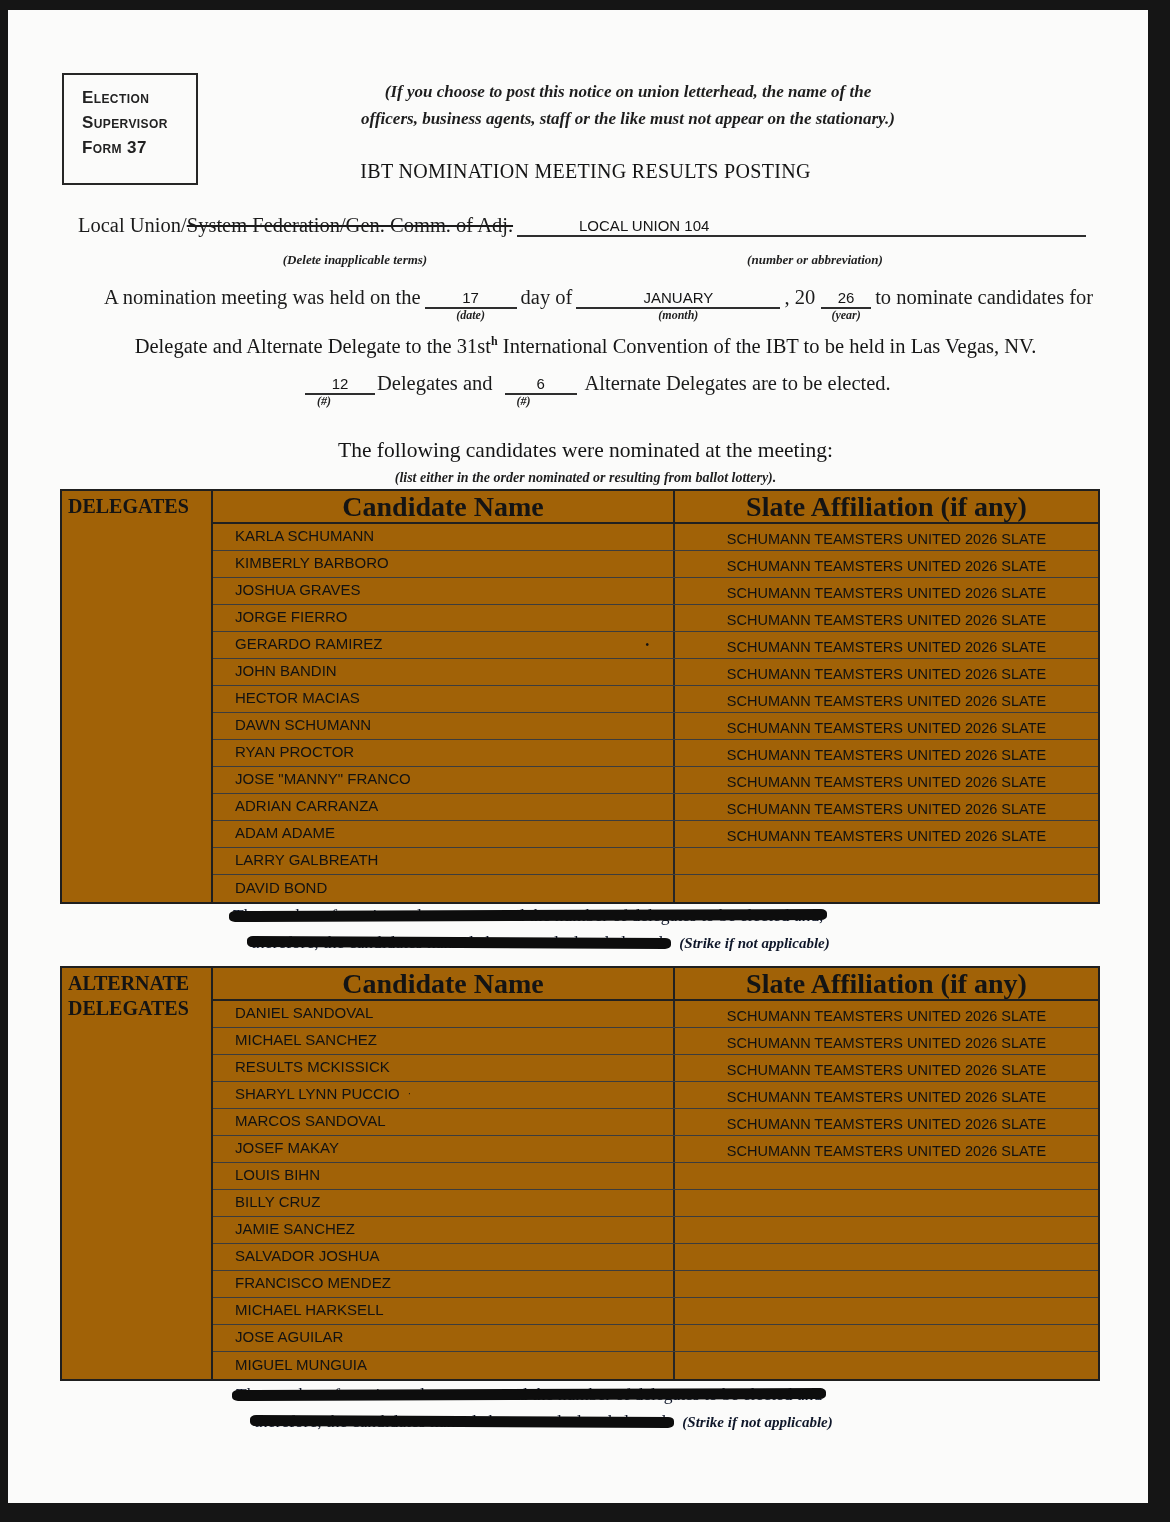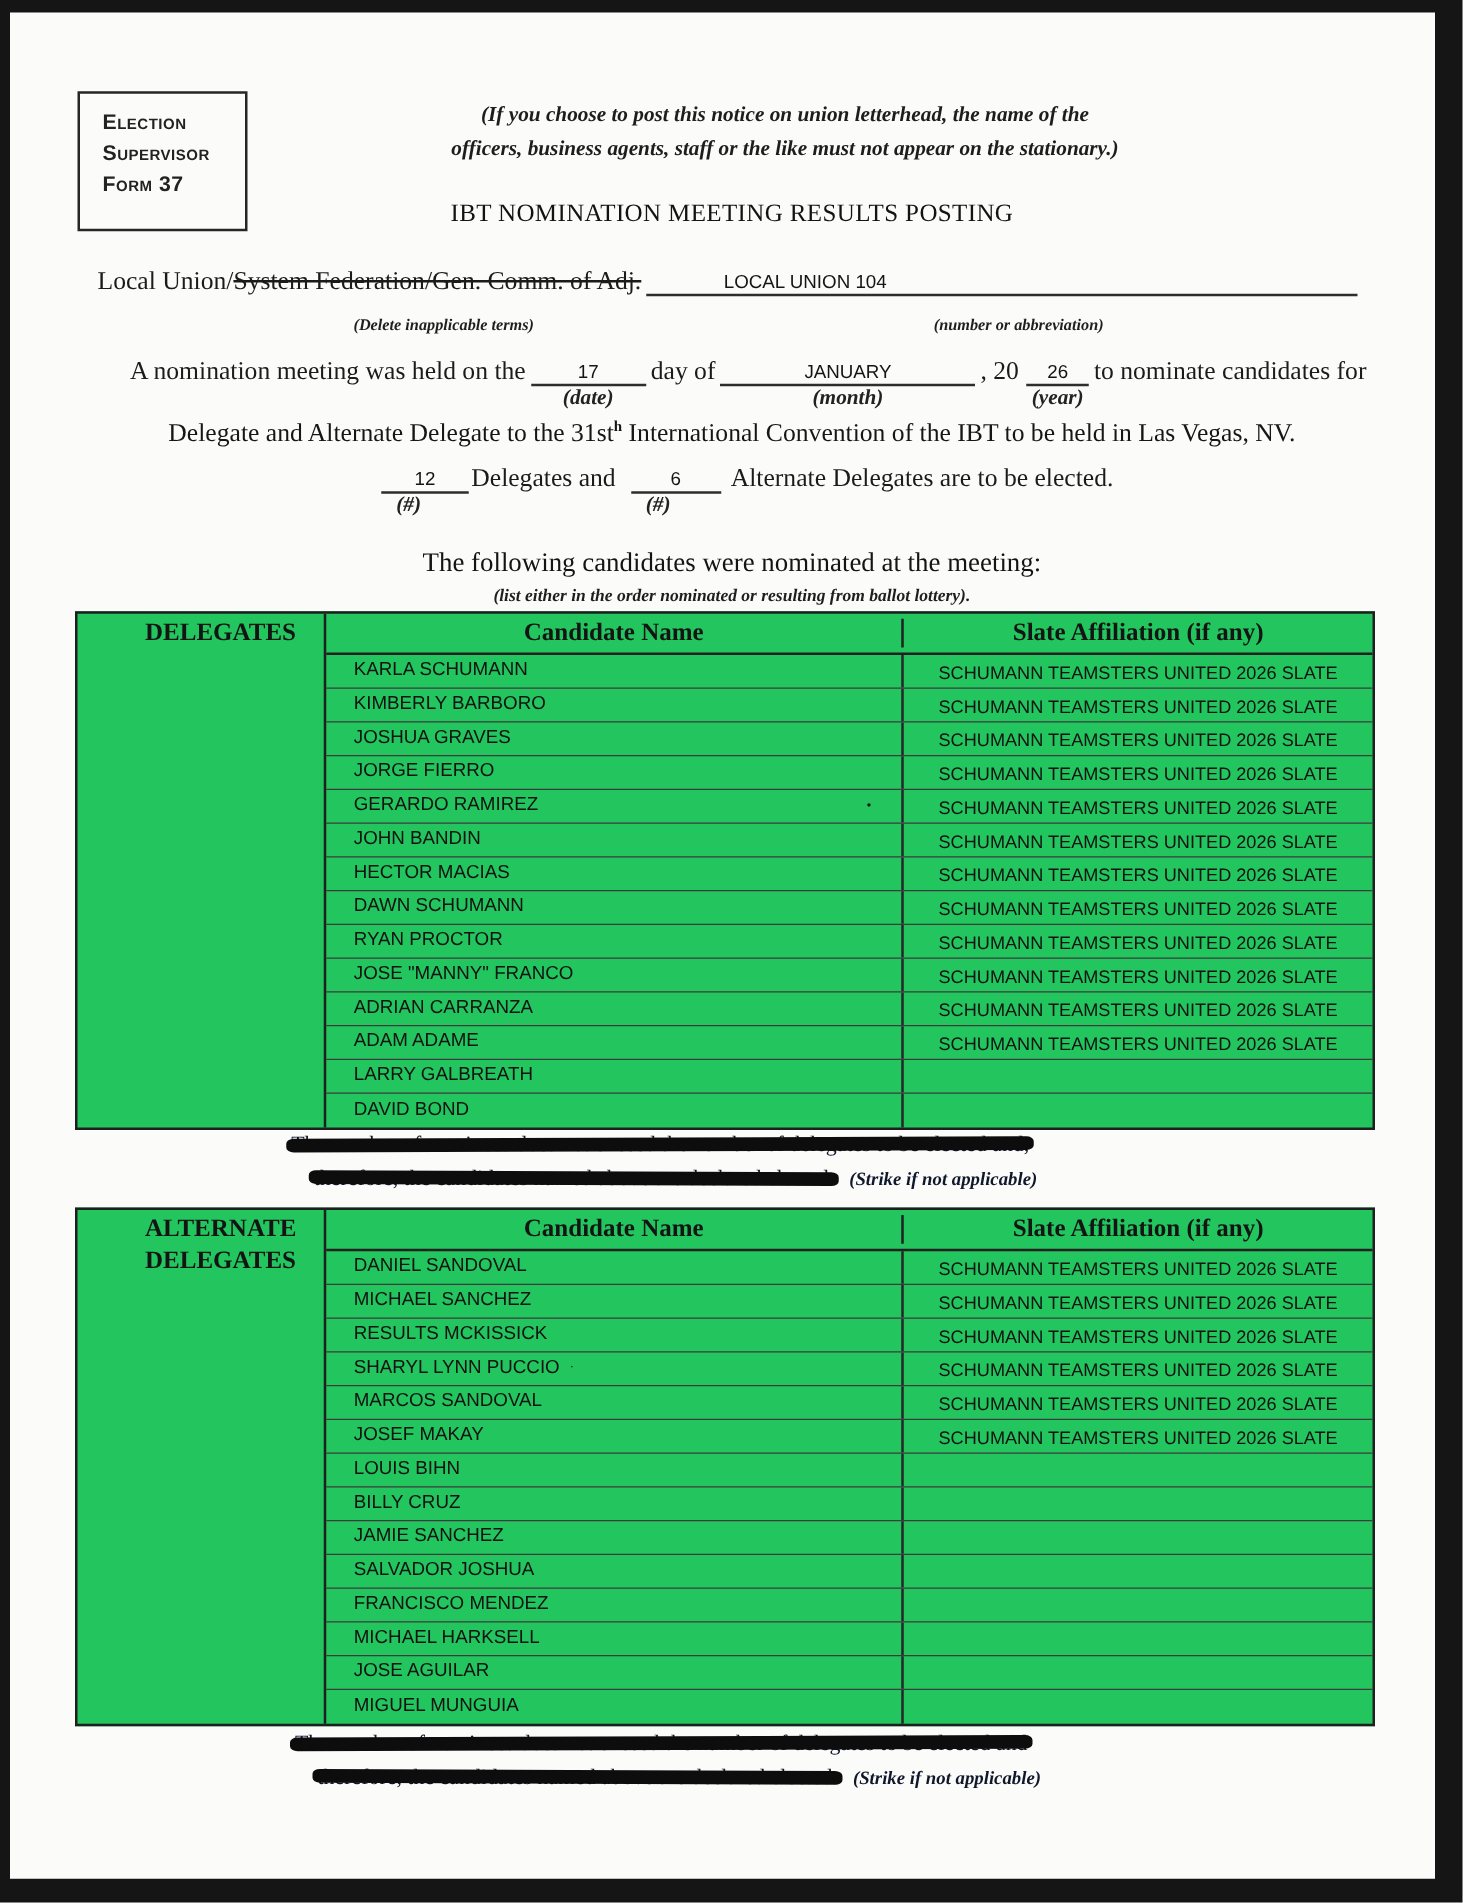--- a/index.html
+++ b/index.html
@@ -36,21 +36,21 @@
   
   .blank{
     display:inline-block;position:relative;vertical-align:baseline;
     border-bottom:2px solid #2e2e2e;text-align:center;
     font-family:"Liberation Sans", sans-serif;font-size:15px;color:#151515;
     padding:0 4px 1px;
   }
   .blank .cap{
     position:absolute;top:100%;left:0;right:0;margin-top:1px;
     font-family:"Liberation Serif", serif;font-style:italic;font-weight:bold;
-    font-size:17px;color:#222;text-align:center;white-space:nowrap;
+    font-size:12px;color:#222;text-align:center;white-space:nowrap;
   }
   .cap-left{text-align:left !important;padding-left:12px;}
   
   .union-line{
     position:absolute;left:70px;top:204px;width:1008px;
     display:flex;align-items:flex-end;font-size:20.5px;white-space:nowrap;
   }
   .union-line .struck{text-decoration:line-through;text-decoration-thickness:2px;}
   .union-blank{flex:1;margin-left:4px;text-align:left;padding-left:62px;}
   .caption-row{
@@ -86,35 +86,34 @@
     position:absolute;left:0;top:428px;width:1155px;text-align:center;
     font-size:21.5px;color:#141414;
   }
   .nominated-sub{
     position:absolute;left:0;top:460px;width:1155px;text-align:center;
     font-style:italic;font-weight:bold;font-size:14px;color:#1e1e1e;
   }
   
   .form-table{
     position:absolute;left:52px;width:1040px;
-    border:2px solid #1f1f1f;display:flex;background:#22c55e;
+    border:2px solid #1f1f1f;display:flex;background:#a16207;
     box-sizing:border-box;
-    padding-left:48px;
   }
   .tbl-delegates{top:479px;}
   .tbl-alternates{top:956px;}
   .col-label{
     width:151px;border-right:2px solid #1f1f1f;
     padding:3px 4px 0 6px;box-sizing:border-box;
     font-weight:bold;font-size:20px;line-height:25px;color:#141414;
   }
   .table-main{flex:1;display:flex;flex-direction:column;}
   .header-row{
     display:flex;border-bottom:2px solid #202020;height:31px;align-items:center;
-    font-weight:bold;font-size:20px;color:#141414;
+    font-weight:bold;font-size:28px;color:#141414;
   }
   .th-name{width:462px;border-right:2px solid #202020;text-align:center;box-sizing:border-box;}
   .th-slate{flex:1;text-align:center;}
   .trow{display:flex;height:27px;border-bottom:1px solid #3c3c3c;box-sizing:border-box;}
   .trow:last-child{border-bottom:none;}
   .cell-name{
     width:462px;border-right:2px solid #262626;box-sizing:border-box;
     font-family:Liberation Sans, sans-serif;font-size:15px;color:#121212;
     display:flex;align-items:center;padding:0 0 3px 22px;position:relative;
     white-space:nowrap;

